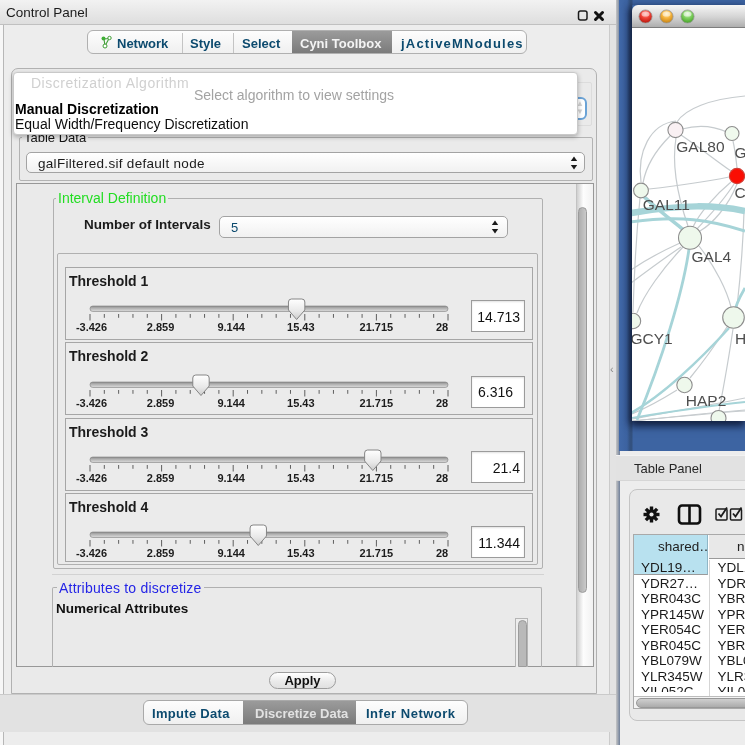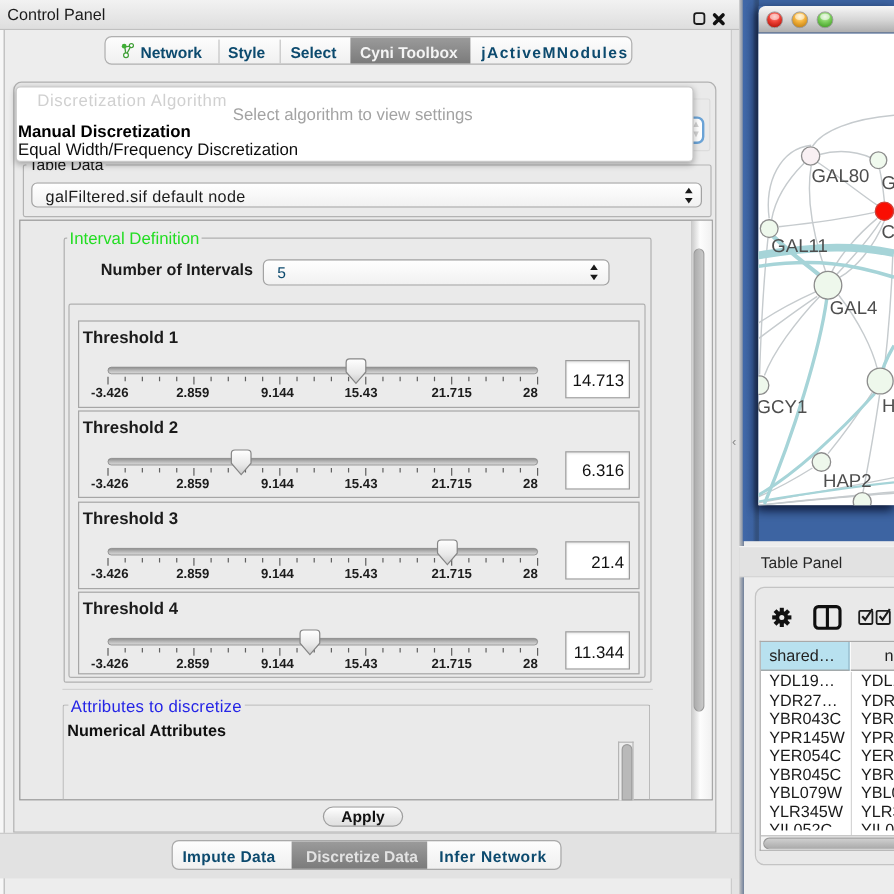--- a/index.html
+++ b/index.html
@@ -168,21 +168,21 @@
       </g>
       <text x="31.5" y="36" text-anchor="middle" font-family="Liberation Sans, sans-serif" font-size="11" font-weight="bold" fill="#1c1c1c">-3.426</text>
       <text x="100.6" y="36" text-anchor="middle" font-family="Liberation Sans, sans-serif" font-size="11" font-weight="bold" fill="#1c1c1c">2.859</text>
       <text x="171.2" y="36" text-anchor="middle" font-family="Liberation Sans, sans-serif" font-size="11" font-weight="bold" fill="#1c1c1c">9.144</text>
       <text x="240.8" y="36" text-anchor="middle" font-family="Liberation Sans, sans-serif" font-size="11" font-weight="bold" fill="#1c1c1c">15.43</text>
       <text x="316.4" y="36" text-anchor="middle" font-family="Liberation Sans, sans-serif" font-size="11" font-weight="bold" fill="#1c1c1c">21.715</text>
       <text x="382.0" y="36" text-anchor="middle" font-family="Liberation Sans, sans-serif" font-size="11" font-weight="bold" fill="#1c1c1c">28</text>
       <path d="M132.78,7.00 Q132.78,4.00 135.78,4.00 L146.18,4.00 Q149.18,4.00 149.18,7.00 L149.18,15.00 L140.98,24.50 L132.78,15.00 Z" fill="url(#thm)" stroke="#858585" stroke-width="1"></path>
     </svg>
     <div class="ab" style="left:471px;top:376px;width:54px;height:32px;background:#fff;border:1px solid #9b9b9b;box-shadow:inset 0 1px 2px rgba(0,0,0,0.12)"></div>
-    <div class="ab" style="left:471px;top:384px;width:49px;text-align:right;font-size:14px;color:#111">6.316</div>
+    <div class="ab" style="left:471px;top:384px;width:49px;text-align:center;font-size:14px;color:#111">6.316</div>
     <div class="ab" style="left:65px;top:418px;width:468px;height:73px;background:#ebebeb;border:1px solid #a6a6a6"></div>
     <div class="ab b" style="left:69px;top:424px;font-size:14px;color:#1b1b1b">Threshold 3</div>
     <svg style="position:absolute;left:60px;top:445.6px" width="402" height="42" viewBox="0 0 402 42">
       <defs>
         <linearGradient id="trk" x1="0" y1="0" x2="0" y2="1">
           <stop offset="0" stop-color="#8d8d8d"></stop>
           <stop offset="0.5" stop-color="#b9b9b9"></stop>
           <stop offset="1" stop-color="#dcdcdc"></stop>
         </linearGradient>
         <linearGradient id="thm" x1="0" y1="0" x2="0" y2="1">
@@ -403,21 +403,21 @@
 <rect x="39" y="3.5" width="21" height="18" rx="3" fill="none" stroke="#0f0f0f" stroke-width="2.6"></rect>
 <line x1="49.5" y1="4" x2="49.5" y2="21" stroke="#0f0f0f" stroke-width="2.6"></line>
 <g fill="none" stroke="#1c1c1c" stroke-width="1.5">
 <rect x="76" y="7" width="11" height="11" rx="1"></rect>
 <rect x="90.5" y="7" width="11" height="11" rx="1"></rect>
 <path d="M78.5,11.5 L81,14.5 L87,5.5" stroke-width="1.8"></path>
 <path d="M93,11.5 L95.5,14.5 L101.5,5.5" stroke-width="1.8"></path>
 </g>
 </svg>
     <div class="ab" style="left:633px;top:534px;width:112px;height:175px;background:#fff;border:1px solid #a9a9a9;border-right:none;overflow:hidden">
-      <div class="ab" style="left:0;top:0;width:74px;height:24px;background:#b8e1ef;border-right:1px solid #8fb6c6;border-bottom:1px solid #9a9a9a;font-size:13.5px;color:#222;line-height:24px;padding-left:7px">shared…</div>
+      <div class="ab" style="left:0;top:0;width:74px;height:40px;background:#b8e1ef;border-right:1px solid #8fb6c6;border-bottom:1px solid #9a9a9a;font-size:13.5px;color:#222;line-height:24px;padding-left:24px">shared…</div>
       <div class="ab" style="left:75px;top:0;width:37px;height:24px;background:#e8e8e8;border-bottom:1px solid #9a9a9a;font-size:13.5px;color:#222;line-height:24px;padding-left:28px">na</div>
       <div class="ab" style="left:74.5px;top:25px;width:1px;height:136px;background:#d5d5d5"></div>
       <div class="ab" style="left:0;top:25px;width:112px;height:132px;overflow:hidden">
         <div class="ab" style="left:7px;top:0.0px;font-size:13.5px;color:#1a1a1a">YDL19…</div>
         <div class="ab" style="left:83.5px;top:0.0px;font-size:13.5px;color:#1a1a1a">YDL1</div>
         <div class="ab" style="left:7px;top:15.5px;font-size:13.5px;color:#1a1a1a">YDR27…</div>
         <div class="ab" style="left:83.5px;top:15.5px;font-size:13.5px;color:#1a1a1a">YDR2</div>
         <div class="ab" style="left:7px;top:31.0px;font-size:13.5px;color:#1a1a1a">YBR043C</div>
         <div class="ab" style="left:83.5px;top:31.0px;font-size:13.5px;color:#1a1a1a">YBR0</div>
         <div class="ab" style="left:7px;top:46.5px;font-size:13.5px;color:#1a1a1a">YPR145W</div>

